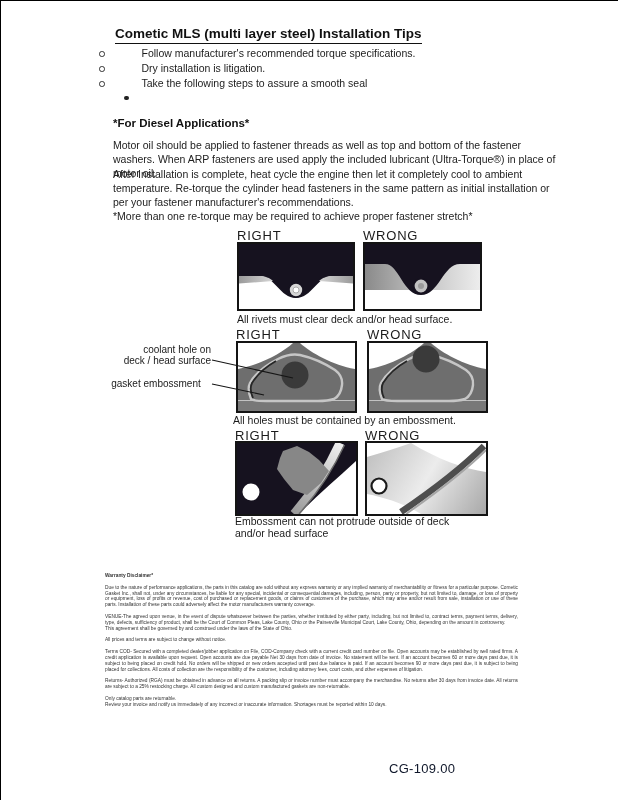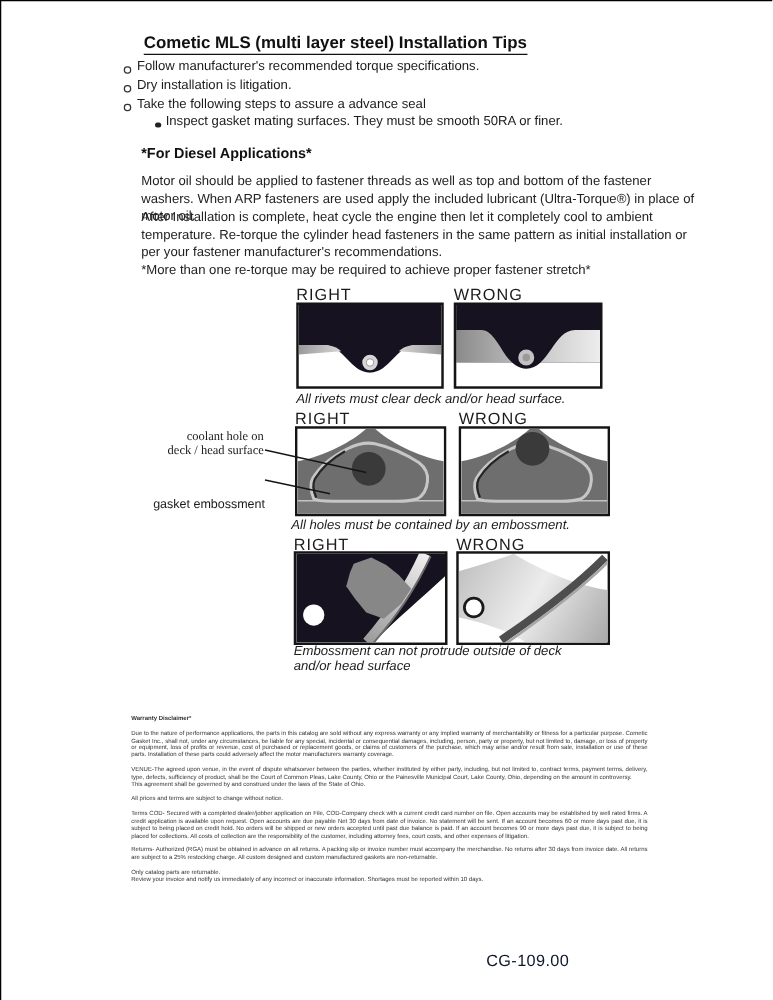--- a/index.html
+++ b/index.html
@@ -9,39 +9,39 @@
     overflow:hidden;
   }
   .page-edge-left{position:absolute;left:0;top:0;width:1px;height:800px;background:#000;}
   .page-edge-top{position:absolute;left:0;top:0;width:618px;height:1px;background:#000;}
   .abs{position:absolute;}
   .title{
     left:115px;top:26px;font-size:13.5px;font-weight:bold;color:#111;
     border-bottom:1.6px solid #111;padding-bottom:2px;white-space:nowrap;
   }
   .bullets{left:99px;top:46px;width:500px;}
-  .bullet-row{display:flex;align-items:center;line-height:15px;font-size:10.5px;}
+  .bullet-row{display:flex;align-items:flex-start;line-height:15px;font-size:10.5px;gap:32px;}
   .bullet-row.sub{margin-left:25px;line-height:13.5px;}
   .marker-open{
     flex:0 0 auto;width:3.5px;height:3.5px;border:1px solid #333;border-radius:50%;
     margin:5px 5px 0 0;
   }
   .marker-filled{
     flex:0 0 auto;width:4.5px;height:4.5px;background:#222;border-radius:50%;
     margin:4.5px 4px 0 0;
   }
   .section-heading{left:113px;top:117px;font-size:11.5px;font-weight:bold;color:#111;}
   .para{font-size:10.5px;line-height:14px;color:#222;}
   .p1{left:113px;top:138px;width:452px;}
   .p2{left:113px;top:167px;width:452px;}
   .p3{left:113px;top:209px;width:480px;}
   .dg-label{font-size:13px;letter-spacing:0.8px;color:#1b1b1b;text-align:left;white-space:nowrap;}
   .dg-box{box-sizing:border-box;border:2px solid #141414;background:#fff;}
   .dg-box svg{display:block;width:100%;height:100%;}
-  .dg-caption{font-size:10.5px;line-height:11.5px;color:#1b1b1b;font-style:italic;}
+  .dg-caption{font-size:10.5px;line-height:11.5px;color:#1b1b1b;}
   .callout{font-size:10px;line-height:11px;color:#1b1b1b;text-align:right;}
   .legal{left:105px;top:573px;width:413px;font-size:4.8px;line-height:5.8px;color:#333;}
   .legal p{margin:0 0 6px 0;text-align:justify;}
   .legal p.tight{margin-bottom:0;}
   .legal .lg-head{font-weight:bold;margin-bottom:6px;text-align:left;}
   .docnum{left:389px;top:761px;font-size:13px;color:#0f172a;letter-spacing:0.3px;}
 </style>
 </head>
 <body>
 
@@ -54,25 +54,24 @@
   <div class="bullet-row">
     <span class="marker-open"></span>
     <span>Follow manufacturer's recommended torque specifications.</span>
   </div>
   <div class="bullet-row">
     <span class="marker-open"></span>
     <span>Dry installation is litigation.</span>
   </div>
   <div class="bullet-row">
     <span class="marker-open"></span>
-    <span>Take the following steps to assure a advance seal</span>
+    <span>Take the following steps to assure a smooth seal</span>
   </div>
   <div class="bullet-row sub">
     <span class="marker-filled"></span>
-    <span>Inspect gasket mating surfaces.  They must be smooth 50RA or finer.</span>
   </div>
 </div>
 
 <div class="abs section-heading">*For Diesel Applications*</div>
 <div class="abs para p1">Motor oil should be applied to fastener threads as well as top and bottom of the fastener washers. When ARP fasteners are used apply the included lubricant (Ultra-Torque®) in place of motor oil.</div>
 <div class="abs para p2">After Installation is complete, heat cycle the engine then let it completely cool to ambient temperature. Re-torque the cylinder head fasteners in the same pattern as initial installation or per your fastener manufacturer's recommendations.</div>
 <div class="abs para p3">*More than one re-torque may be required to achieve proper fastener stretch*</div>
 
 <div class="abs dg-label" style="left:237px;top:228px;width:118px;">RIGHT</div>
 <div class="abs dg-label" style="left:363px;top:228px;width:119px;">WRONG</div>
@@ -114,25 +113,25 @@
     <circle cx="56" cy="42" r="7.2" fill="#c2c2c2" stroke="#16121f" stroke-width="1.6"></circle>
     <circle cx="56" cy="42" r="3" fill="#9a9a9a"></circle>
   </svg>
 </div>
 
 <div class="abs dg-caption" style="left:237px;top:314px;width:300px;">All rivets must clear deck and/or head surface.</div>
 
 <div class="abs dg-label" style="left:236px;top:327px;width:121px;">RIGHT</div>
 <div class="abs dg-label" style="left:367px;top:327px;width:121px;">WRONG</div>
 
-<div class="abs callout" style="left:100px;top:344px;width:111px;font-family:Liberation Serif, serif;">
+<div class="abs callout" style="left:100px;top:344px;width:111px;">
   <div>coolant hole on</div>
   <div>deck / head surface</div>
 </div>
-<div class="abs callout" style="left:100px;top:398px;width:112px;">gasket embossment</div>
+<div class="abs callout" style="left:100px;top:378px;width:112px;text-align:center;">gasket embossment</div>
 
 <svg class="abs" style="left:211px;top:349px;z-index:5;" width="95" height="52">
   <line x1="1" y1="11" x2="82" y2="29" stroke="#151515" stroke-width="1.1"></line>
   <line x1="1" y1="35" x2="53" y2="46" stroke="#151515" stroke-width="1.1"></line>
 </svg>
 
 <div class="abs dg-box" style="left:236px;top:341px;width:121px;height:72px;">
   <svg viewBox="0 0 117 68" preserveAspectRatio="none">
     <rect x="0" y="0" width="117" height="68" fill="#ffffff"></rect>
     <path d="M0,26 C22,22 44,10 55,0 H62 C73,10 95,22 117,26 V68 H0 Z" fill="#6e6e6e"></path>

